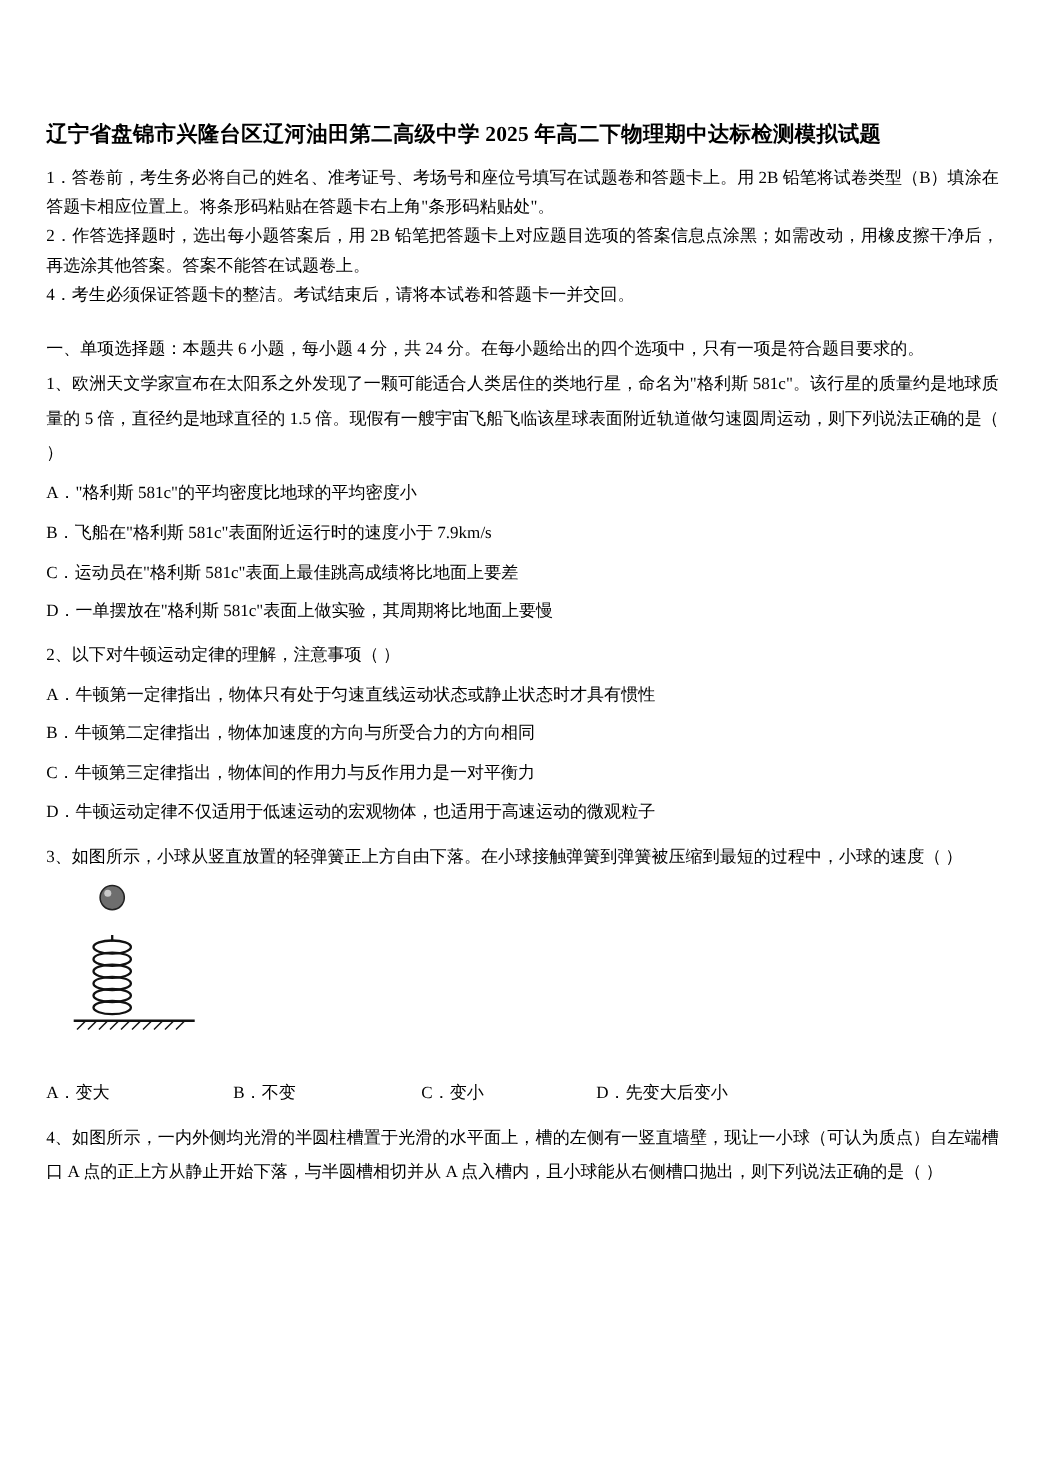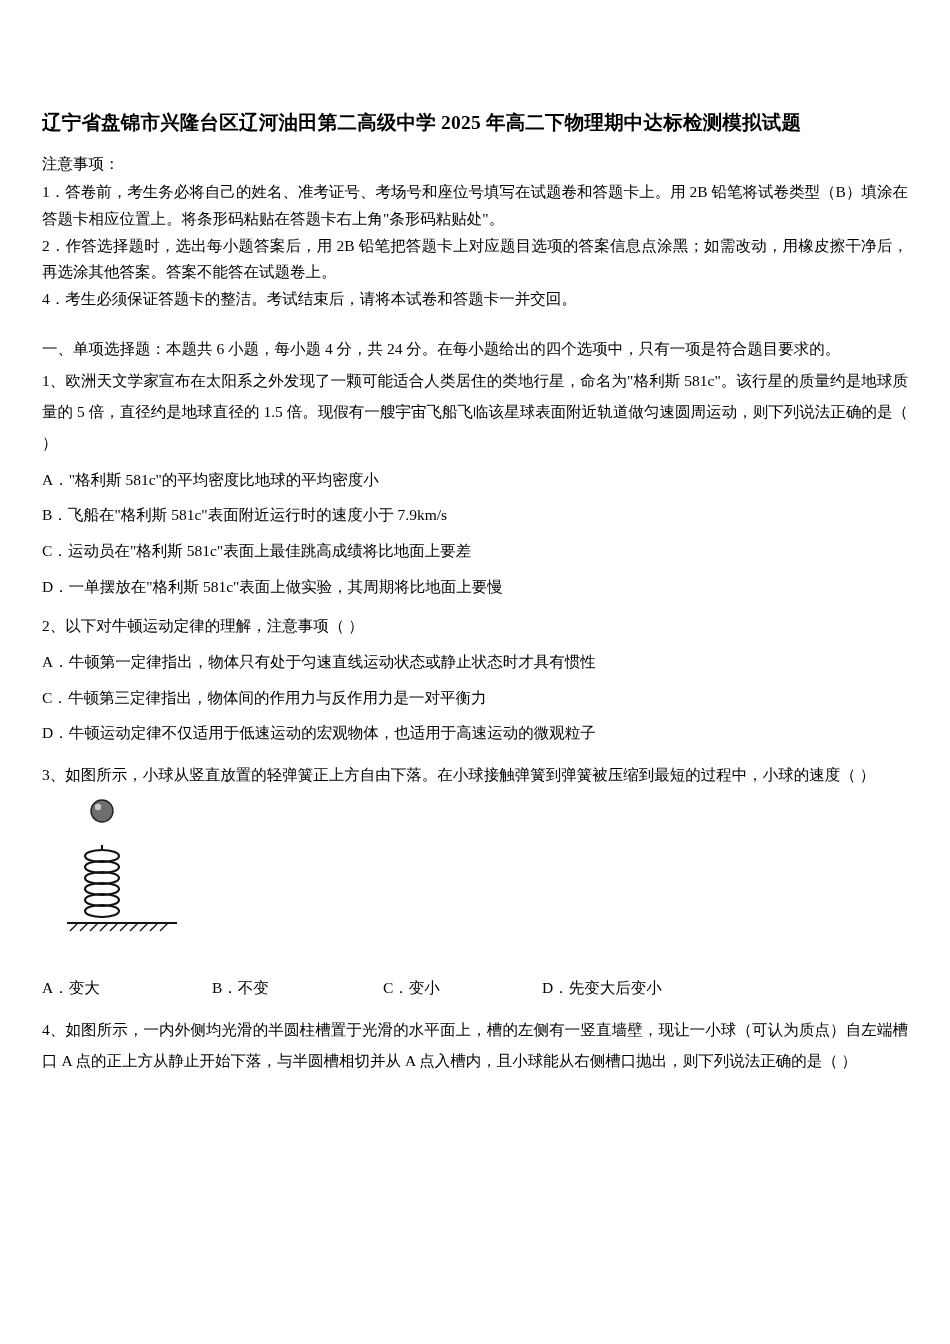--- a/index.html
+++ b/index.html
@@ -96,35 +96,35 @@
   }
 </style>
 </head>
 <body>
 
 <div class="page">
   <div class="inner">
 
     <h1 class="doc-title">辽宁省盘锦市兴隆台区辽河油田第二高级中学 2025 年高二下物理期中达标检测模拟试题</h1>
 
-    <p class="notice-head">注意事项：</p>
     <p class="notice-item">1．答卷前，考生务必将自己的姓名、准考证号、考场号和座位号填写在试题卷和答题卡上。用 2B 铅笔将试卷类型（B）填涂在答题卡相应位置上。将条形码粘贴在答题卡右上角"条形码粘贴处"。</p>
     <p class="notice-item">2．作答选择题时，选出每小题答案后，用 2B 铅笔把答题卡上对应题目选项的答案信息点涂黑；如需改动，用橡皮擦干净后，再选涂其他答案。答案不能答在试题卷上。</p>
     <p class="notice-item">4．考生必须保证答题卡的整洁。考试结束后，请将本试卷和答题卡一并交回。</p>
 
     <p class="section-head">一、单项选择题：本题共 6 小题，每小题 4 分，共 24 分。在每小题给出的四个选项中，只有一项是符合题目要求的。</p>
 
     <p class="q loose"><span>1、</span><span>欧洲天文学家宣布在太阳系之外发现了一颗可能适合人类居住的类地行星，命名为"格利斯 581c"。该行星的质量约是地球质量的 5 倍，直径约是地球直径的 1.5 倍。现假有一艘宇宙飞船飞临该星球表面附近轨道做匀速圆周运动，则下列说法正确的是（        ）</span></p>
     <p class="opt"><span class="lab">A．</span><span>"格利斯 581c"的平均密度比地球的平均密度小</span></p>
     <p class="opt"><span class="lab">B．</span><span>飞船在"格利斯 581c"表面附近运行时的速度小于 7.9km/s</span></p>
     <p class="opt"><span class="lab">C．</span><span>运动员在"格利斯 581c"表面上最佳跳高成绩将比地面上要差</span></p>
     <p class="opt"><span class="lab">D．</span><span>一单摆放在"格利斯 581c"表面上做实验，其周期将比地面上要慢</span></p>
 
     <p class="q" style="margin-top:12px;"><span>2、</span><span>以下对牛顿运动定律的理解，注意事项（    ）</span></p>
     <p class="opt"><span class="lab">A．</span><span>牛顿第一定律指出，物体只有处于匀速直线运动状态或静止状态时才具有惯性</span></p>
+    <p class="opt"><span class="lab">B．</span><span>牛顿第二定律指出，物体加速度的方向与所受合力的方向相同</span></p>
     <p class="opt"><span class="lab">C．</span><span>牛顿第三定律指出，物体间的作用力与反作用力是一对平衡力</span></p>
     <p class="opt"><span class="lab">D．</span><span>牛顿运动定律不仅适用于低速运动的宏观物体，也适用于高速运动的微观粒子</span></p>
 
     <p class="q" style="margin-top:14px;"><span>3、</span><span>如图所示，小球从竖直放置的轻弹簧正上方自由下落。在小球接触弹簧到弹簧被压缩到最短的过程中，小球的速度（        ）</span></p>
 
     <div class="fig-wrap">
       <svg class="fig-svg" width="160" height="170" viewBox="0 0 160 170">
 
         <circle cx="40" cy="18" r="11" fill="#6e6e6e" stroke="#222" stroke-width="1.4"></circle>
         <circle cx="36" cy="14" r="3.2" fill="#c9c9c9"></circle>

